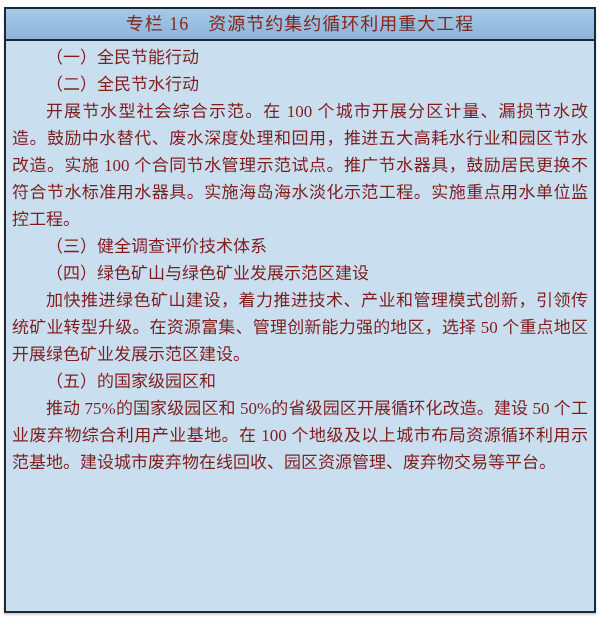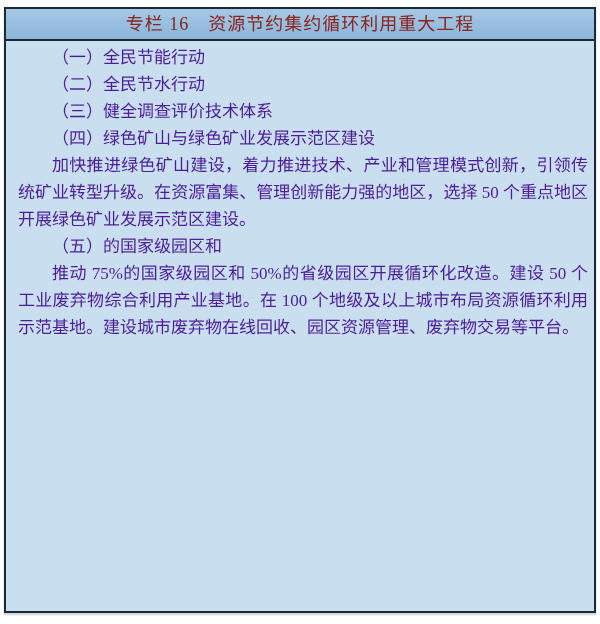--- a/index.html
+++ b/index.html
@@ -31,23 +31,23 @@
     text-align: center;
     font-weight: normal;
     font-size: 18px;
     color: #8a241c;
     letter-spacing: 1px;
     white-space: nowrap;
     overflow: hidden;
   }
   .boxbody {
     height: 570px;
-    padding: 3px 6px 0 12px;
+    padding: 3px 6px 0 6px;
     overflow: hidden;
-    color: #4c1d95;
+    color: #7f1d1d;
     font-size: 17px;
     line-height: 27px;
   }
   .sec-heading {
     margin: 0;
     font-size: 17px;
     font-weight: normal;
     line-height: 27px;
     text-indent: 2em;
   }
@@ -66,20 +66,21 @@
     <span>专栏 16　资源节约集约循环利用重大工程</span>
   </div>
   <div class="boxbody">
 
     <section>
       <h3 class="sec-heading">（一）全民节能行动</h3>
     </section>
 
     <section>
       <h3 class="sec-heading">（二）全民节水行动</h3>
+      <p class="sec-body">开展节水型社会综合示范。在 100 个城市开展分区计量、漏损节水改造。鼓励中水替代、废水深度处理和回用，推进五大高耗水行业和园区节水改造。实施 100 个合同节水管理示范试点。推广节水器具，鼓励居民更换不符合节水标准用水器具。实施海岛海水淡化示范工程。实施重点用水单位监控工程。</p>
     </section>
 
     <section>
       <h3 class="sec-heading">（三）健全调查评价技术体系</h3>
     </section>
 
     <section>
       <h3 class="sec-heading">（四）绿色矿山与绿色矿业发展示范区建设</h3>
       <p class="sec-body">加快推进绿色矿山建设，着力推进技术、产业和管理模式创新，引领传统矿业转型升级。在资源富集、管理创新能力强的地区，选择 50 个重点地区开展绿色矿业发展示范区建设。</p>
     </section>

